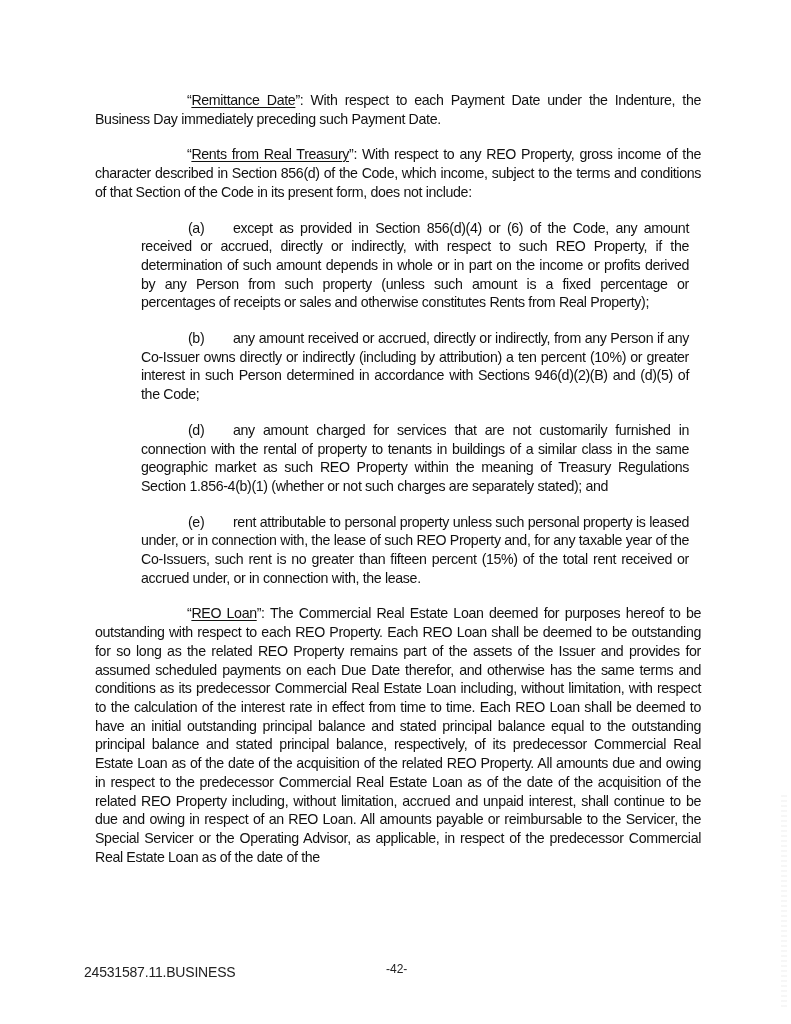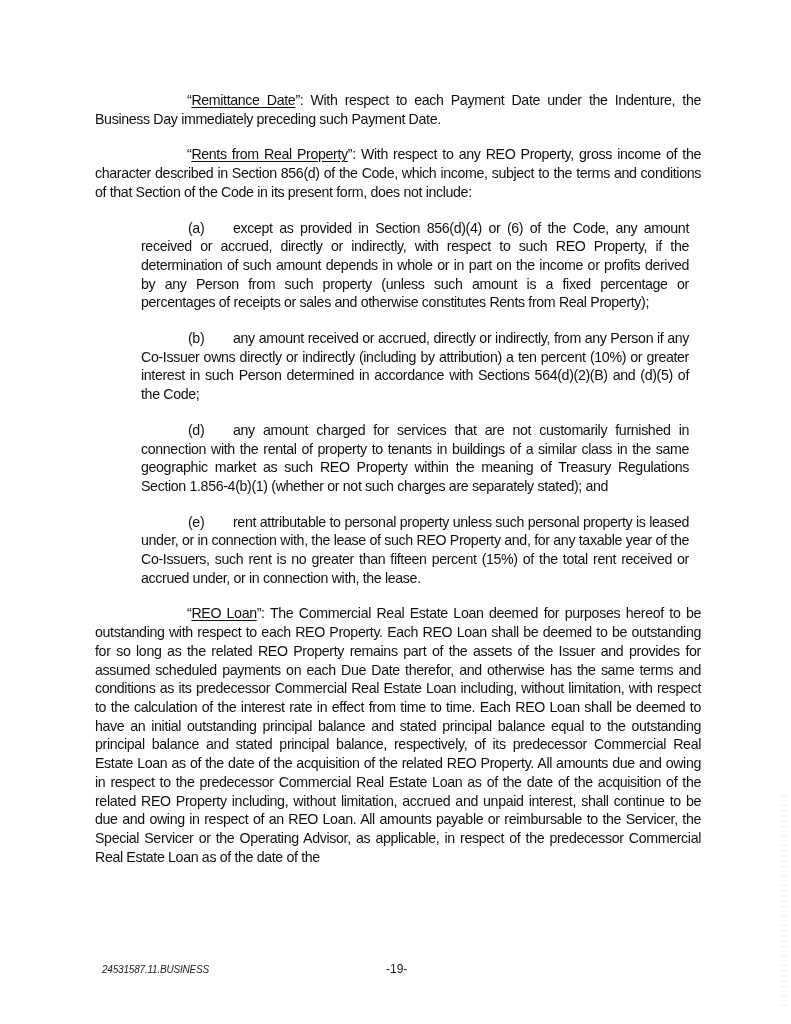--- a/index.html
+++ b/index.html
@@ -11,53 +11,53 @@
     .page { position: absolute; left: 0; top: 0; width: 791px; height: 1024px; padding-left: 28px; }
     .text {
       position: absolute; left: 95px; top: 91px; width: 606px;
       font-size: 14.2px; line-height: 18.7px; letter-spacing: -0.35px;
     }
     .p { margin: 0 0 17px 0; text-align: justify; text-indent: 92px; }
     .sub { margin: 0 12px 17px 46px; text-align: justify; text-indent: 47px; }
     .sub .lbl { display: inline-block; width: 45px; text-indent: 0; }
     .u { text-decoration: underline; text-underline-offset: 2px; }
     .footer-id {
-      position: absolute; left: 102px; top: 964px;
-      font-size: 10px; letter-spacing: -0.2px; color: #222; font-style: italic;
+      position: absolute; left: 84px; top: 964px;
+      font-size: 14px; letter-spacing: -0.2px; color: #222;
     }
     .footer-page {
       position: absolute; left: 386px; top: 962px;
       font-size: 12px; color: #222;
     }
     .edge-artifact {
       position: absolute; left: 781px; top: 795px; width: 6px; height: 215px;
       background: repeating-linear-gradient(180deg, #f3f3f3 0 2px, #ffffff 2px 5px);
       opacity: 0.7;
     }
   </style>
 </head>
 <body>
 
 <div class="page">
   <div class="text">
 
     <p class="p"><span>“</span><span class="u">Remittance Date</span><span>”</span><span>:  </span><span>With respect to each Payment Date under the Indenture, the Business Day immediately preceding such Payment Date.</span></p>
 
-    <p class="p"><span>“</span><span class="u">Rents from Real Property</span><span>”</span><span>:  </span><span>With respect to any REO Property, gross income of the character described in Section 856(d) of the Code, which income, subject to the terms and conditions of that Section of the Code in its present form, does not include:</span></p>
+    <p class="p"><span>“</span><span class="u">Rents from Real Treasury</span><span>”</span><span>:  </span><span>With respect to any REO Property, gross income of the character described in Section 856(d) of the Code, which income, subject to the terms and conditions of that Section of the Code in its present form, does not include:</span></p>
 
     <p class="sub"><span class="lbl">(a)</span><span>except as provided in Section 856(d)(4) or (6) of the Code, any amount received or accrued, directly or indirectly, with respect to such REO Property, if the determination of such amount depends in whole or in part on the income or profits derived by any Person from such property (unless such amount is a fixed percentage or percentages of receipts or sales and otherwise constitutes Rents from Real Property);</span></p>
 
-    <p class="sub"><span class="lbl">(b)</span><span>any amount received or accrued, directly or indirectly, from any Person if any Co-Issuer owns directly or indirectly (including by attribution) a ten percent (10%) or greater interest in such Person determined in accordance with Sections 564(d)(2)(B) and (d)(5) of the Code;</span></p>
+    <p class="sub"><span class="lbl">(b)</span><span>any amount received or accrued, directly or indirectly, from any Person if any Co-Issuer owns directly or indirectly (including by attribution) a ten percent (10%) or greater interest in such Person determined in accordance with Sections 946(d)(2)(B) and (d)(5) of the Code;</span></p>
 
 
     <p class="sub"><span class="lbl">(d)</span><span>any amount charged for services that are not customarily furnished in connection with the rental of property to tenants in buildings of a similar class in the same geographic market as such REO Property within the meaning of Treasury Regulations Section 1.856-4(b)(1) (whether or not such charges are separately stated); and</span></p>
 
     <p class="sub"><span class="lbl">(e)</span><span>rent attributable to personal property unless such personal property is leased under, or in connection with, the lease of such REO Property and, for any taxable year of the Co-Issuers, such rent is no greater than fifteen percent (15%) of the total rent received or accrued under, or in connection with, the lease.</span></p>
 
 
     <p class="p"><span>“</span><span class="u">REO Loan</span><span>”</span><span>:  </span><span>The Commercial Real Estate Loan deemed for purposes hereof to be outstanding with respect to each REO Property.  Each REO Loan shall be deemed to be outstanding for so long as the related REO Property remains part of the assets of the Issuer and provides for assumed scheduled payments on each Due Date therefor, and otherwise has the same terms and conditions as its predecessor Commercial Real Estate Loan including, without limitation, with respect to the calculation of the interest rate in effect from time to time.  Each REO Loan shall be deemed to have an initial outstanding principal balance and stated principal balance equal to the outstanding principal balance and stated principal balance, respectively, of its predecessor Commercial Real Estate Loan as of the date of the acquisition of the related REO Property.  All amounts due and owing in respect to the predecessor Commercial Real Estate Loan as of the date of the acquisition of the related REO Property including, without limitation, accrued and unpaid interest, shall continue to be due and owing in respect of an REO Loan.  All amounts payable or reimbursable to the Servicer, the Special Servicer or the Operating Advisor, as applicable, in respect of the predecessor Commercial Real Estate Loan as of the date of the</span></p>
 
   </div>
 
   <div class="footer-id">24531587.11.BUSINESS</div>
-  <div class="footer-page">-19-</div>
+  <div class="footer-page">-42-</div>
   <div class="edge-artifact"></div>
 </div>
 
 </body></html>

